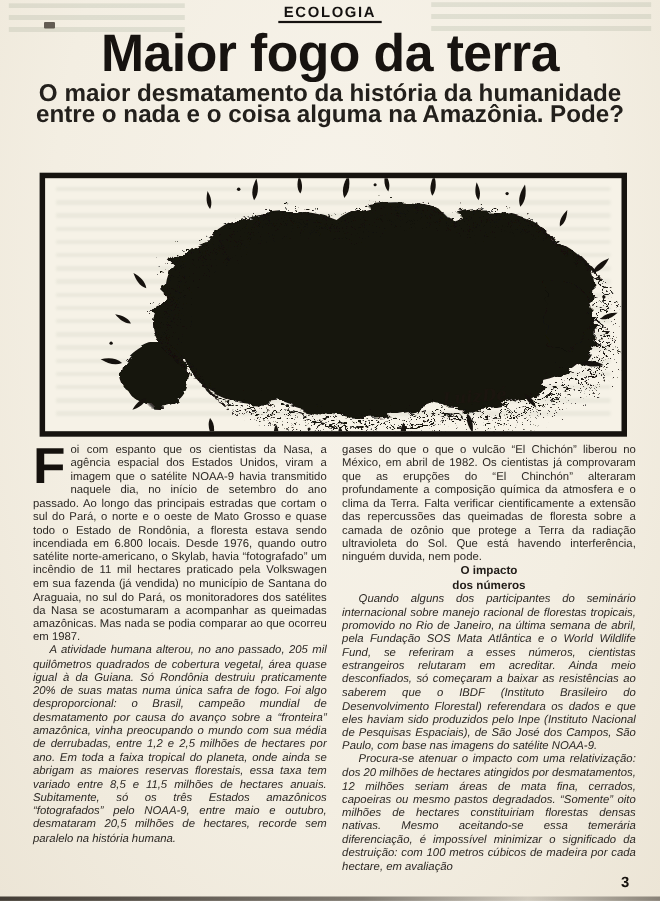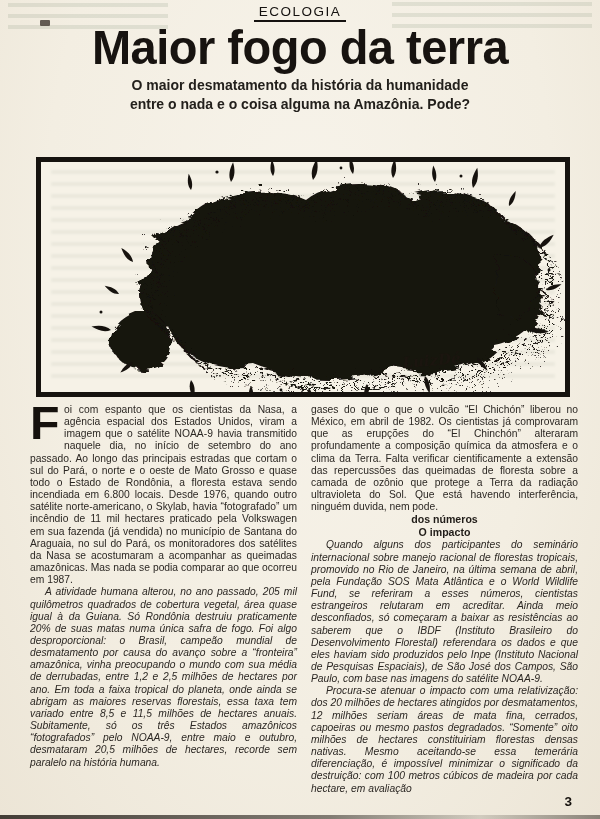--- a/index.html
+++ b/index.html
@@ -13,31 +13,31 @@
   .bt{
     position:absolute;opacity:.5;filter:blur(.6px);
     background:repeating-linear-gradient(180deg, rgba(148,160,138,.42) 0 4px, rgba(0,0,0,0) 4px 11px);
   }
   .bt-tl{left:8px;top:3px;width:160px;height:28px;}
   .bt-tr{left:392px;top:2px;width:200px;height:32px;}
   .speck{position:absolute;left:40px;top:20px;width:10px;height:6px;background:#4a423a;opacity:.85;border-radius:1px;}
   
   .kicker-wrap{position:absolute;left:0;top:2px;width:100%;text-align:center;}
   .kicker{
-    display:inline-block;font-weight:normal;font-size:13.5px;letter-spacing:1.5px;color:#151210;
+    display:inline-block;font-weight:bold;font-size:13.5px;letter-spacing:1.5px;color:#151210;
     border-bottom:2.5px solid #151210;padding:0 5px 1px 5px;
   }
   .headline{
     position:absolute;left:0;top:20px;width:100%;text-align:center;
     font-size:47px;font-weight:bold;letter-spacing:-.5px;color:#171310;
     transform:scaleY(1.02);
   }
   .deck{
     position:absolute;left:0;top:76px;width:100%;text-align:center;
-    font-size:14px;font-weight:bold;line-height:19px;color:#23201c;
+    font-size:22px;font-weight:bold;line-height:19px;color:#23201c;
   }
   .deck div{margin:0 auto;padding:0;line-height:18.8px;}
   
   .art-frame{
     position:absolute;left:36px;top:157px;width:524px;height:230px;
     border:5px solid #16130f;background:#f6f2e7;
   }
   .art-frame .bt-in{
     position:absolute;left:10px;top:8px;right:10px;bottom:8px;opacity:.22;filter:blur(.8px);
     background:repeating-linear-gradient(180deg, rgba(148,160,138,.5) 0 4px, rgba(0,0,0,0) 4px 12px);
@@ -152,22 +152,22 @@
 </div>
 
 <div class="columns">
   <div class="col">
     <p><span class="dropcap">F</span><span>oi com espanto que os cientistas da Nasa, a agência espacial dos Estados Unidos, viram a imagem que o satélite NOAA-9 havia transmitido naquele dia, no início de setembro do ano passado. Ao longo das principais estradas que cortam o sul do Pará, o norte e o oeste de Mato Grosso e quase todo o Estado de Rondônia, a floresta estava sendo incendiada em 6.800 locais. Desde 1976, quando outro satélite norte-americano, o Skylab, havia “fotografado” um incêndio de 11 mil hectares praticado pela Volkswagen em sua fazenda (já vendida) no município de Santana do Araguaia, no sul do Pará, os monitoradores dos satélites da Nasa se acostumaram a acompanhar as queimadas amazônicas. Mas nada se podia comparar ao que ocorreu em 1987.</span></p>
     <p class="ind">A atividade humana alterou, no ano passado, 205 mil quilômetros quadrados de cobertura vegetal, área quase igual à da Guiana. Só Rondônia destruiu praticamente 20% de suas matas numa única safra de fogo. Foi algo desproporcional: o Brasil, campeão mundial de desmatamento por causa do avanço sobre a “fronteira” amazônica, vinha preocupando o mundo com sua média de derrubadas, entre 1,2 e 2,5 milhões de hectares por ano. Em toda a faixa tropical do planeta, onde ainda se abrigam as maiores reservas florestais, essa taxa tem variado entre 8,5 e 11,5 milhões de hectares anuais. Subitamente, só os três Estados amazônicos “fotografados” pelo NOAA-9, entre maio e outubro, desmataram 20,5 milhões de hectares, recorde sem paralelo na história humana.</p>
   </div>
   <div class="col">
     <p>gases do que o que o vulcão “El Chichón” liberou no México, em abril de 1982. Os cientistas já comprovaram que as erupções do “El Chinchón” alteraram profundamente a composição química da atmosfera e o clima da Terra. Falta verificar cientificamente a extensão das repercussões das queimadas de floresta sobre a camada de ozônio que protege a Terra da radiação ultravioleta do Sol. Que está havendo interferência, ninguém duvida, nem pode.</p>
     <p class="subhead">
+      <span style="display:block">O impacto</span>
       <span style="display:block">dos números</span>
-      <span style="display:block">O impacto</span>
     </p>
     <p class="ind">Quando alguns dos participantes do seminário internacional sobre manejo racional de florestas tropicais, promovido no Rio de Janeiro, na última semana de abril, pela Fundação SOS Mata Atlântica e o World Wildlife Fund, se referiram a esses números, cientistas estrangeiros relutaram em acreditar. Ainda meio desconfiados, só começaram a baixar as resistências ao saberem que o IBDF (Instituto Brasileiro do Desenvolvimento Florestal) referendara os dados e que eles haviam sido produzidos pelo Inpe (Instituto Nacional de Pesquisas Espaciais), de São José dos Campos, São Paulo, com base nas imagens do satélite NOAA-9.</p>
     <p class="ind">Procura-se atenuar o impacto com uma relativização: dos 20 milhões de hectares atingidos por desmatamentos, 12 milhões seriam áreas de mata fina, cerrados, capoeiras ou mesmo pastos degradados. “Somente” oito milhões de hectares constituiriam florestas densas nativas. Mesmo aceitando-se essa temerária diferenciação, é impossível minimizar o significado da destruição: com 100 metros cúbicos de madeira por cada hectare, em avaliação</p>
   </div>
 </div>
 
 <div class="page-num">3</div>
 <div class="bottom-strip"></div>
 
 </body></html>

